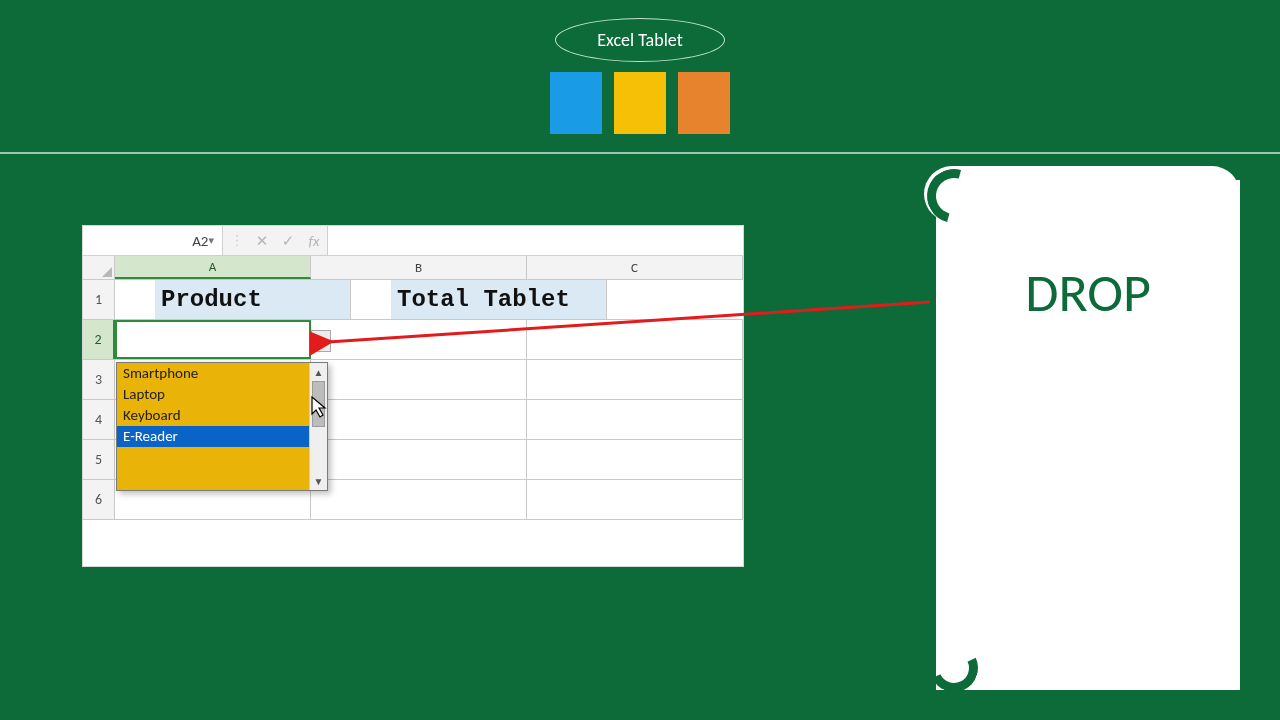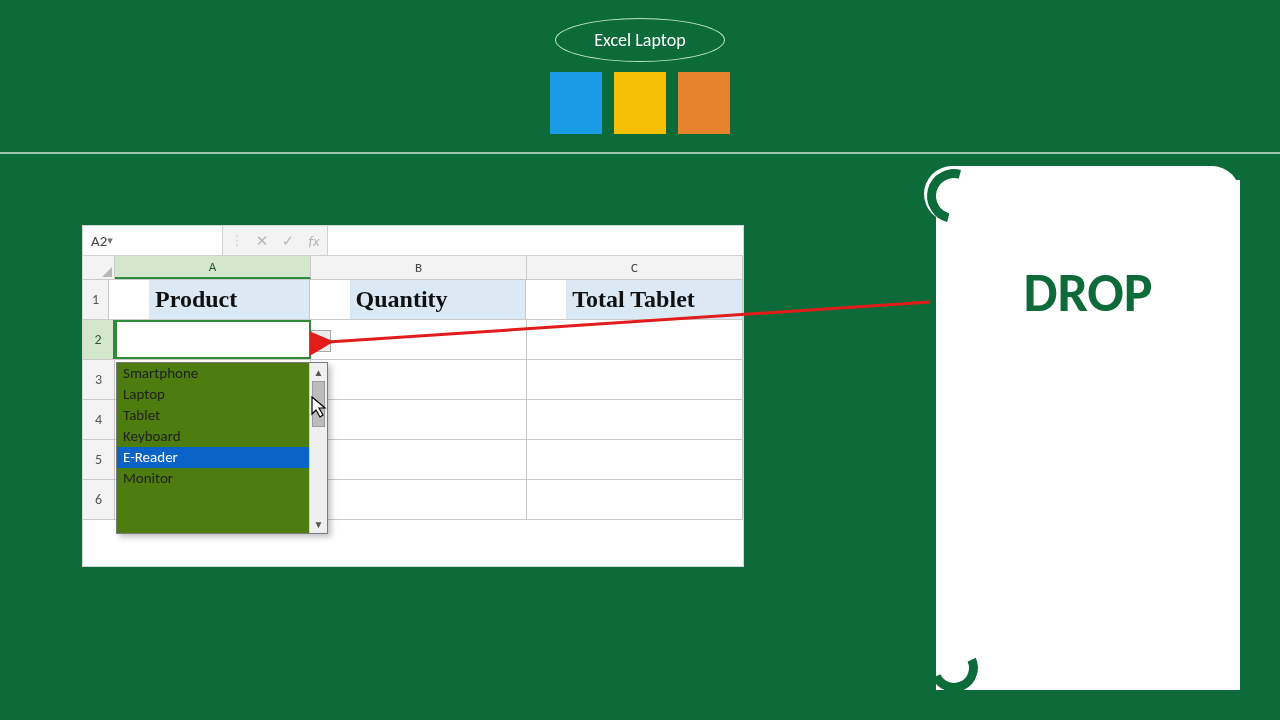--- a/index.html
+++ b/index.html
@@ -67,21 +67,21 @@
     color: #444;
     background: #f3f3f3;
   }
   .name-box {
     width: 140px;
     background: #fff;
     padding: 4px 8px;
     border-right: 1px solid #d0d0d0;
     display:flex;
     align-items:center;
-    justify-content:flex-start;
+    justify-content:flex-end;
   }
   .name-box .arrow { color:#777; font-size:11px; }
   .fb-btns {
     display:flex;
     align-items:center;
     color:#b5b5b5;
     background:#f3f3f3;
   }
   .fb-btn {
     width:26px;
@@ -150,21 +150,21 @@
     font-size:24px;
     font-weight:bold;
     color:#111;
   }
   .cA { width:196px; }
   .cB { width:216px; }
   .cC { width:216px; }
 
   .header-row .cell {
     background:#dbe9f4;
-    font-family:Liberation Serif, serif;
+    font-family:Liberation Mono, monospace;
     margin-left:40px;
   }
   .header-row .rowh { }
 
   .r2 .rowh { background:#d4e6cc; color:#2a5a2a; border-right:2px solid #2d8b39; }
   .r2 .cA {
     border:2px solid #2d8b39;
     padding:0;
     position:relative;
     background:#fff;
@@ -183,22 +183,22 @@
     font-size:10px;
     color:#555;
   }
 
   
   .dropdown {
     position:absolute;
     left:33px;
     top:136px;
     width:212px;
-    height:172px;
-    background:#4d7c0f;
+    height:129px;
+    background:#eab308;
     border:1px solid #7a7a7a;
     box-shadow:3px 3px 6px rgba(0,0,0,.25);
     font-size:15px;
   }
   .dd-list {
     position:absolute;
     left:0; top:0; right:18px; bottom:0;
     overflow:hidden;
   }
   .dd-item {
@@ -295,40 +295,40 @@
     border-top-color:transparent;
     transform:rotate(20deg);
   }
   .scroll-label {
     position:absolute;
     top:80px;
     left:0;
     right:0;
     text-align:center;
     font-size:54px;
-    font-weight:700;
+    font-weight:400;
     color:#0d6b3a;
     line-height:1.25;
     font-family:Calibri, Arial, sans-serif;
   }
 
   
   .arrow-svg {
     position:absolute;
     left:310px;
     top:292px;
     pointer-events:none;
   }
 
 </style>
 </head>
 <body>
 
 <div class="logo-area">
-  <div class="logo-oval">Excel Laptop</div>
+  <div class="logo-oval">Excel Tablet</div>
   <div class="logo-squares">
     <span class="sq blue"></span>
     <span class="sq yellow"></span>
     <span class="sq orange"></span>
   </div>
 </div>
 <div class="divider"></div>
 
 <div class="sheet">
 
@@ -351,21 +351,20 @@
     <div class="colh colA">A</div>
     <div class="colh colB">B</div>
     <div class="colh colC">C</div>
   </div>
 
   <div class="rows">
 
     <div class="row header-row">
       <div class="rowh">1</div>
       <div class="cell cA">Product</div>
-      <div class="cell cB">Quantity</div>
       <div class="cell cC">Total Tablet</div>
     </div>
 
     <div class="row r2">
       <div class="rowh">2</div>
       <div class="cell cA">
         <div class="dv-btn">▾</div>
       </div>
       <div class="cell cB"></div>
       <div class="cell cC"></div>
@@ -398,24 +397,22 @@
       <div class="cell cB"></div>
       <div class="cell cC"></div>
     </div>
 
   </div>
 
   <div class="dropdown">
     <div class="dd-list">
       <div class="dd-item">Smartphone</div>
       <div class="dd-item">Laptop</div>
-      <div class="dd-item">Tablet</div>
       <div class="dd-item">Keyboard</div>
       <div class="dd-item sel">E-Reader</div>
-      <div class="dd-item">Monitor</div>
     </div>
     <div class="dd-scroll">
       <div class="arrw">▲</div>
       <div class="thumb"></div>
       <div class="arrw">▼</div>
     </div>
   </div>
 
   <span class="cursor">
     <svg width="18" height="22" viewBox="0 0 18 22">

